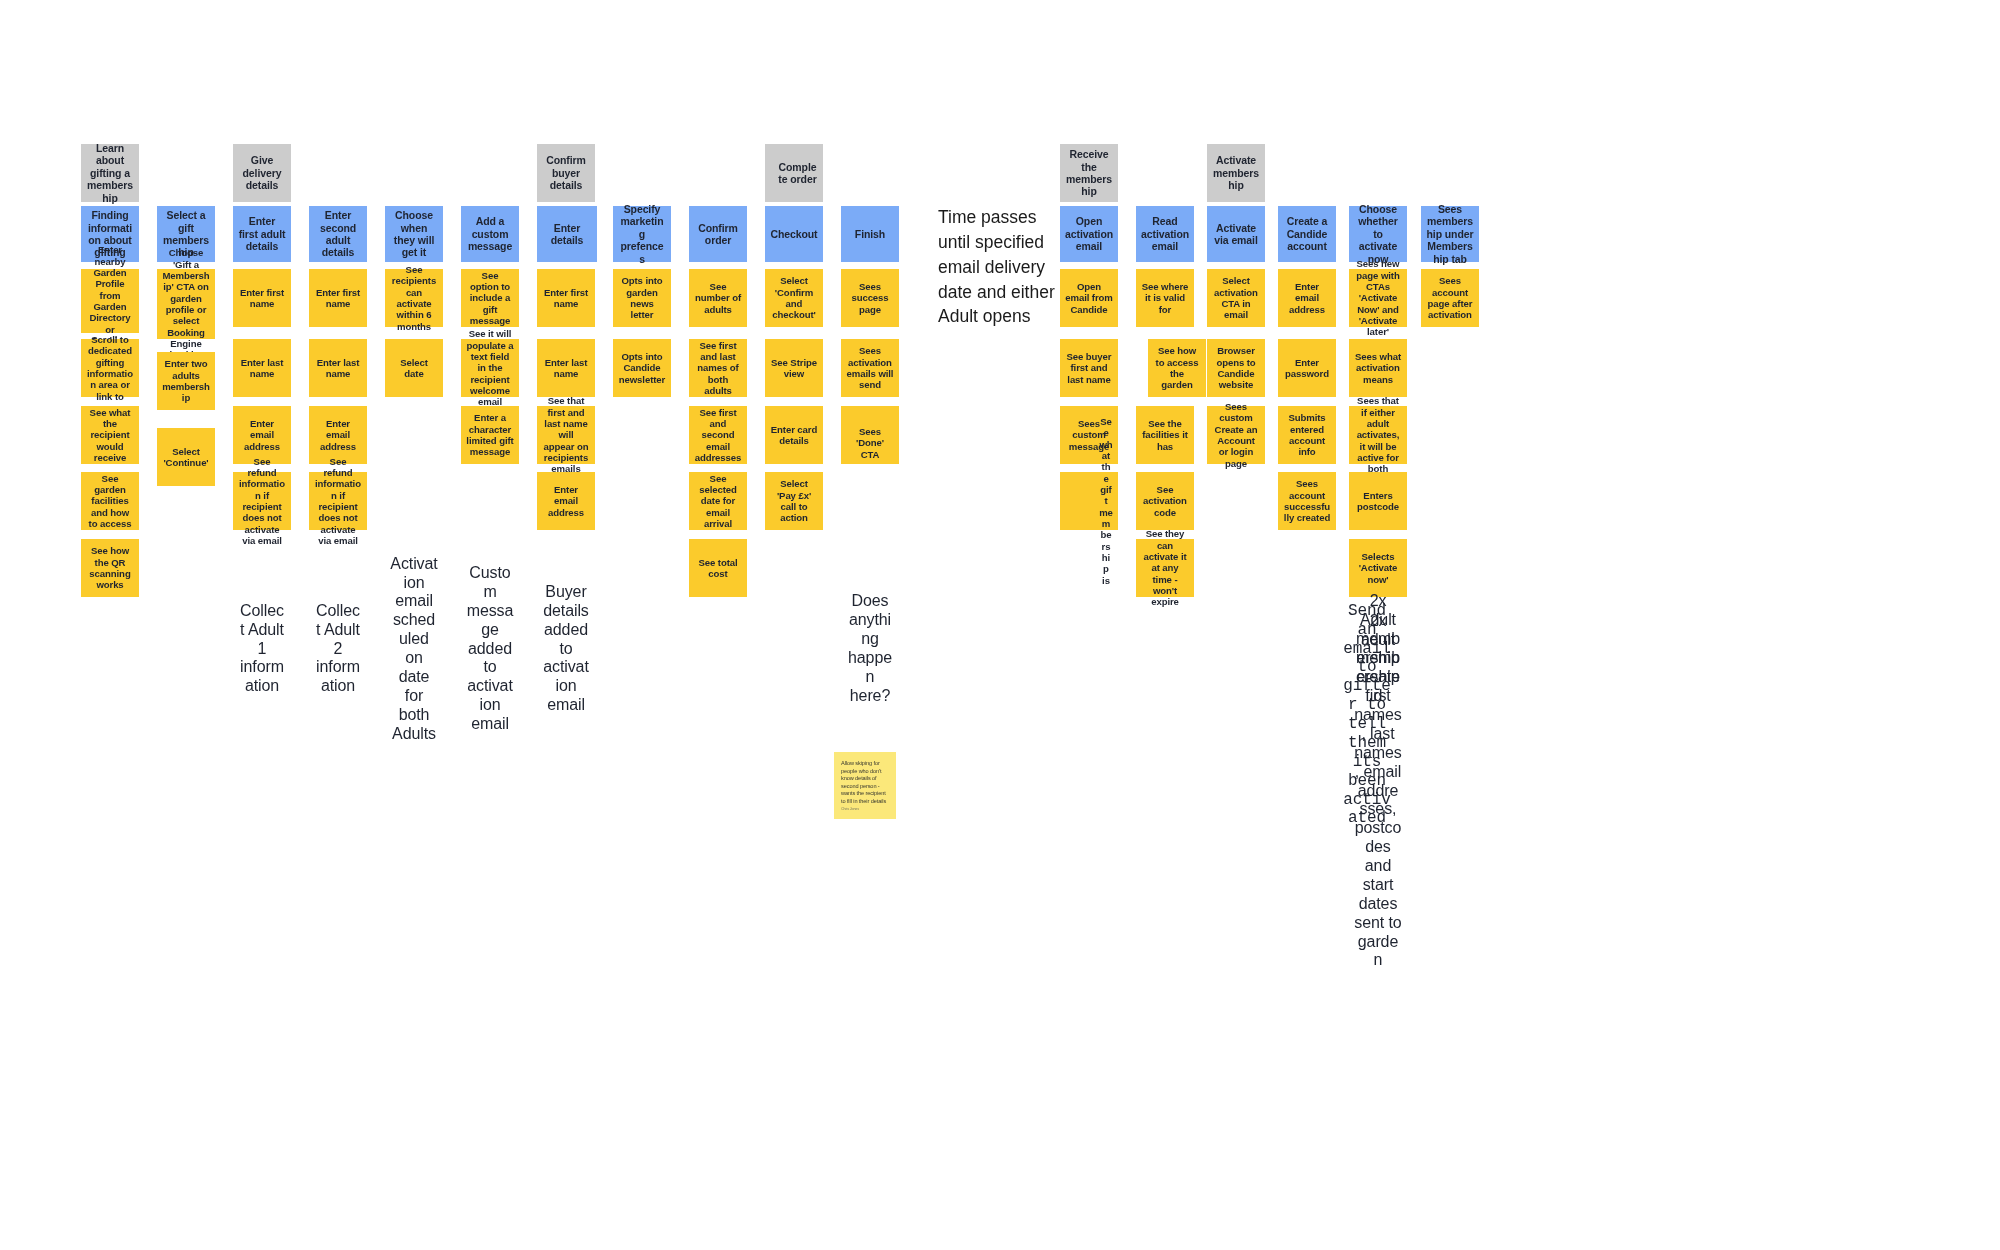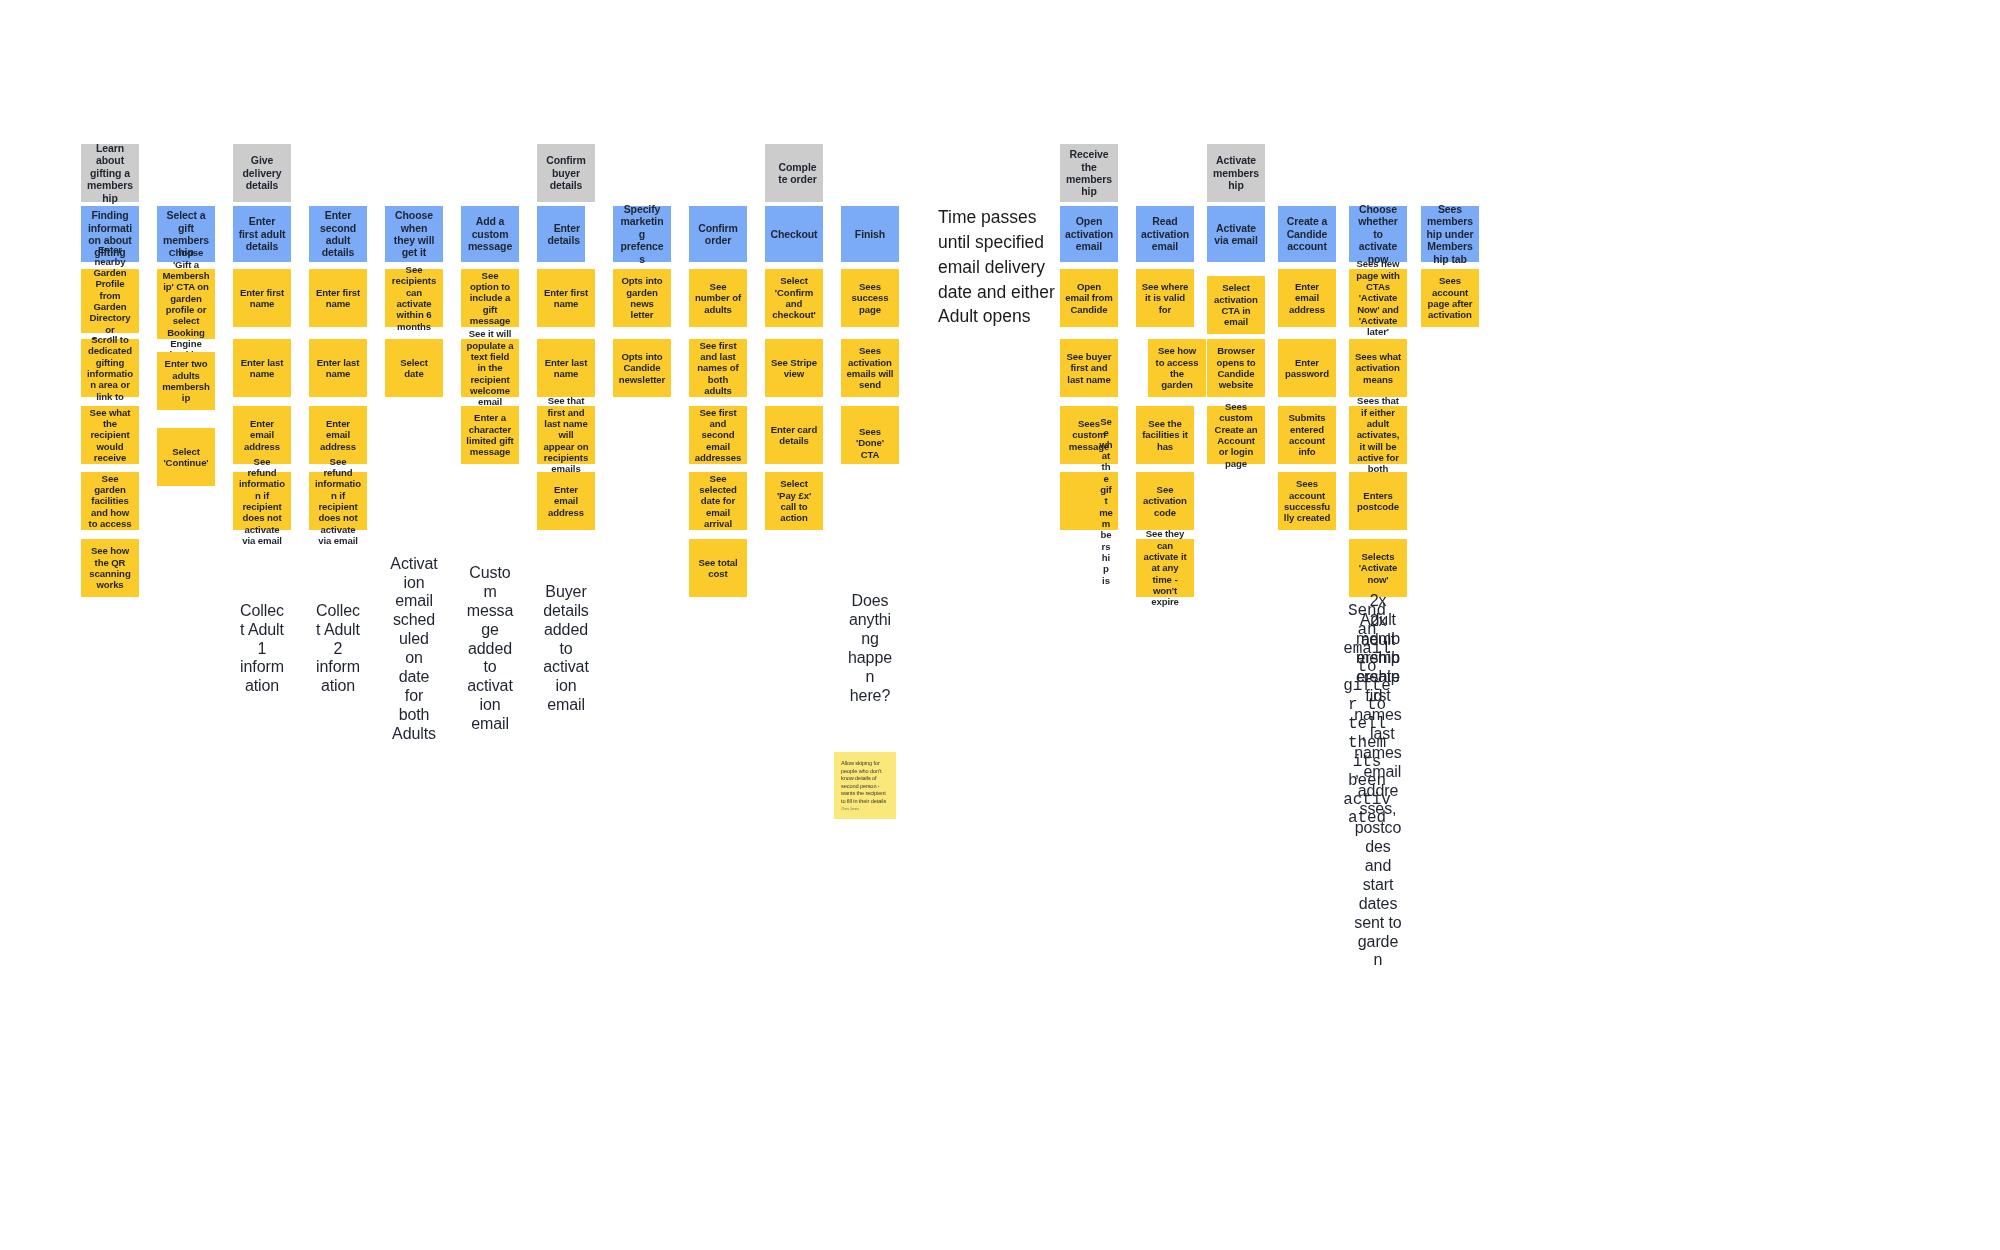--- a/index.html
+++ b/index.html
@@ -101,21 +101,21 @@
     </div>
     <div class="card step" style="left: 309px; top: 206px; width: 58px; height: 56px;">
       <span>Enter second adult details</span>
     </div>
     <div class="card step" style="left: 385px; top: 206px; width: 58px; height: 56px;">
       <span>Choose when they will get it</span>
     </div>
     <div class="card step" style="left: 461px; top: 206px; width: 58px; height: 56px;">
       <span>Add a custom message</span>
     </div>
-    <div class="card step" style="left: 537px; top: 206px; width: 48px; height: 56px; text-align: right;">
+    <div class="card step" style="left: 537px; top: 206px; width: 60px; height: 56px;">
       <span>Enter details</span>
     </div>
     <div class="card step" style="left: 613px; top: 206px; width: 58px; height: 56px;">
       <span>Specify marketing prefences</span>
     </div>
     <div class="card step" style="left: 689px; top: 206px; width: 58px; height: 56px;">
       <span>Confirm order</span>
     </div>
     <div class="card step" style="left: 765px; top: 206px; width: 58px; height: 56px;">
       <span>Checkout</span>
@@ -278,21 +278,21 @@
     </div>
     <div class="card detail" style="left: 1136px; top: 406px; width: 58px; height: 58px;">
       <span>See the facilities it has</span>
     </div>
     <div class="card detail" style="left: 1136px; top: 472px; width: 58px; height: 58px;">
       <span>See activation code</span>
     </div>
     <div class="card detail" style="left: 1136px; top: 539px; width: 58px; height: 58px;">
       <span>See they can activate it at any time - won't expire</span>
     </div>
-    <div class="card detail" style="left: 1207px; top: 276px; width: 58px; height: 58px;">
+    <div class="card detail" style="left: 1207px; top: 269px; width: 58px; height: 58px;">
       <span>Select activation CTA in email</span>
     </div>
     <div class="card detail" style="left: 1207px; top: 339px; width: 58px; height: 58px;">
       <span>Browser opens to Candide website</span>
     </div>
     <div class="card detail" style="left: 1207px; top: 406px; width: 58px; height: 58px;">
       <span>Sees custom Create an Account or login page</span>
     </div>
     <div class="card detail" style="left: 1278px; top: 269px; width: 58px; height: 58px;">
       <span>Enter email address</span>

